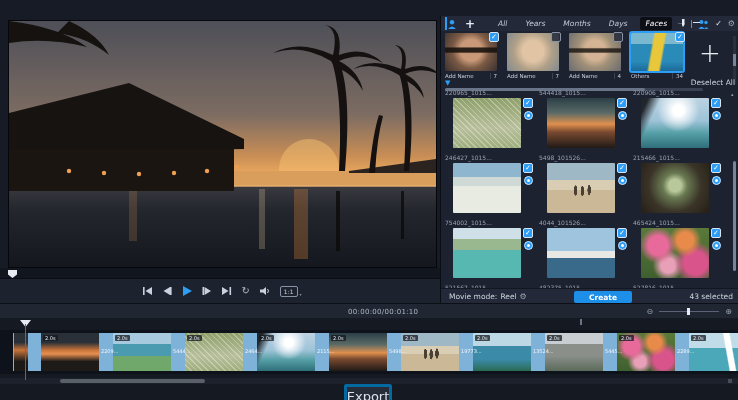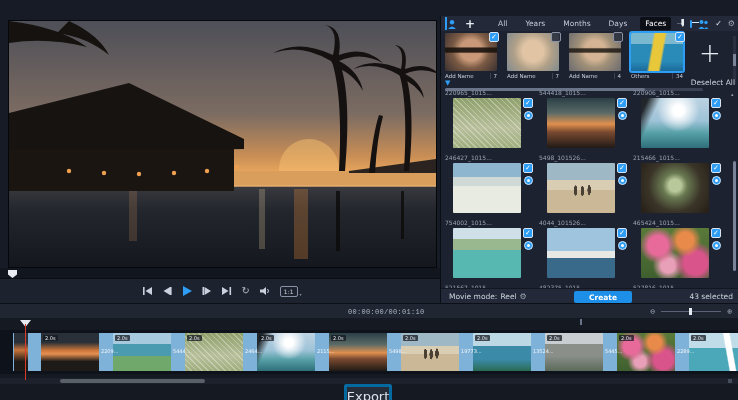--- a/index.html
+++ b/index.html
@@ -30,21 +30,21 @@
   #ratio-box { border:1px solid #8a93a6; border-radius:2px; font-size:6px; color:#cdd4e0; padding:1px 3px; position:relative; }
   #ratio-box .dd { position:absolute; right:-5px; bottom:-1px; font-size:4px; color:#8a93a6; }
 
   
   #right-panel { position:absolute; left:440px; top:16px; width:298px; height:287px; background:#1d2230; border-left:1px solid #0a0d14; }
   #lib-tabbar { position:absolute; left:0; top:0; width:298px; height:15px; background:#232938; display:flex; align-items:center; gap:6px; padding:0 4px; }
   #person-btn { width:14px; height:13px; border-left:2px solid #2e9df5; display:flex; align-items:center; justify-content:center; }
   #add-media-btn { color:#e8ecf2; font-size:12px; font-weight:bold; line-height:12px; padding:0 2px; }
   .tab { font-size:7.5px; color:#c3cad6; padding:2px 5px; border-radius:2px; }
   .tab.active { background:#0c0f16; color:#fff; }
-  #tabs-group { display:flex; gap:8px; margin-left:10px; }
+  #tabs-group { display:flex; gap:8px; margin-left:10px;font-style:italic; }
   #thumbsize-slider { width:44px; height:1px; background:#5a6375; position:relative; margin-left:auto; }
   #thumbsize-slider .thumb { position:absolute; right:0px; top:-4px; width:3px; height:8px; background:#e8ecf2;
                              clip-path:polygon(0 0,100% 0,100% 70%,50% 100%,0 70%); }
   .mini-icon { font-size:8px; line-height:10px; } .white { color:#e8ecf2; } .gray { color:#9aa3b2; }
   .card-icon { width:11px; height:8px; background:#2e9df5; border-radius:1px; position:relative; }
   .card-icon:before { content:""; position:absolute; left:2px; top:2px; width:7px; height:1px; background:#cfe7ff; }
 
   
   #faces-row { position:absolute; left:4px; top:17px; width:282px; height:52px; display:flex; gap:10px; }
   .face-item { position:relative; width:56px; }
@@ -89,21 +89,21 @@
   #movie-bar { position:absolute; left:0; top:272px; width:298px; height:15px; background:#232938;
                display:flex; align-items:center; font-size:7.5px; border-top:1px solid #131722; }
   #movie-mode { padding-left:8px; color:#cdd4e0; display:flex; gap:3px; align-items:center; }
   #mode-gear { color:#9aa3b2; font-size:8px; }
   #create-btn { position:absolute; left:133px; top:2px; width:58px; height:12px; background:#1d8fe8; color:#fff;
                 border-radius:2px; font-size:7.5px; display:flex; align-items:center; justify-content:center;font-weight:bold; }
   #selected-count { margin-left:auto; padding-right:6px; color:#cdd4e0; }
 
   
   #info-strip { position:absolute; left:0; top:303px; width:738px; height:15px; background:#202632;
-                border-top:1px solid #0c0f16;font-family:Liberation Mono, monospace; }
+                border-top:1px solid #0c0f16; }
   #timecode { position:absolute; left:348px; top:4px; font-size:7px; color:#aeb6c4; letter-spacing:.3px; }
   #zoom-controls { position:absolute; right:6px; top:1px; display:flex; align-items:center; gap:6px; height:13px; }
   #zoom-controls .zslider { width:60px; height:1px; background:#5a6375; position:relative; }
   #zoom-controls .zthumb { position:absolute; left:28px; top:-3px; width:3px; height:7px; background:#e8ecf2; }
   .zglyph { font-size:8px; color:#9aa3b2; }
 
   
   #timeline { position:absolute; left:0; top:318px; width:738px; height:82px; background:#151922; }
   #tl-handle { position:absolute; left:580px; top:1px; width:2px; height:6px; background:#6a7488; }
   #playhead-tri { position:absolute; left:20px; top:2px; width:11px; height:7px; background:#e8ecf2;

